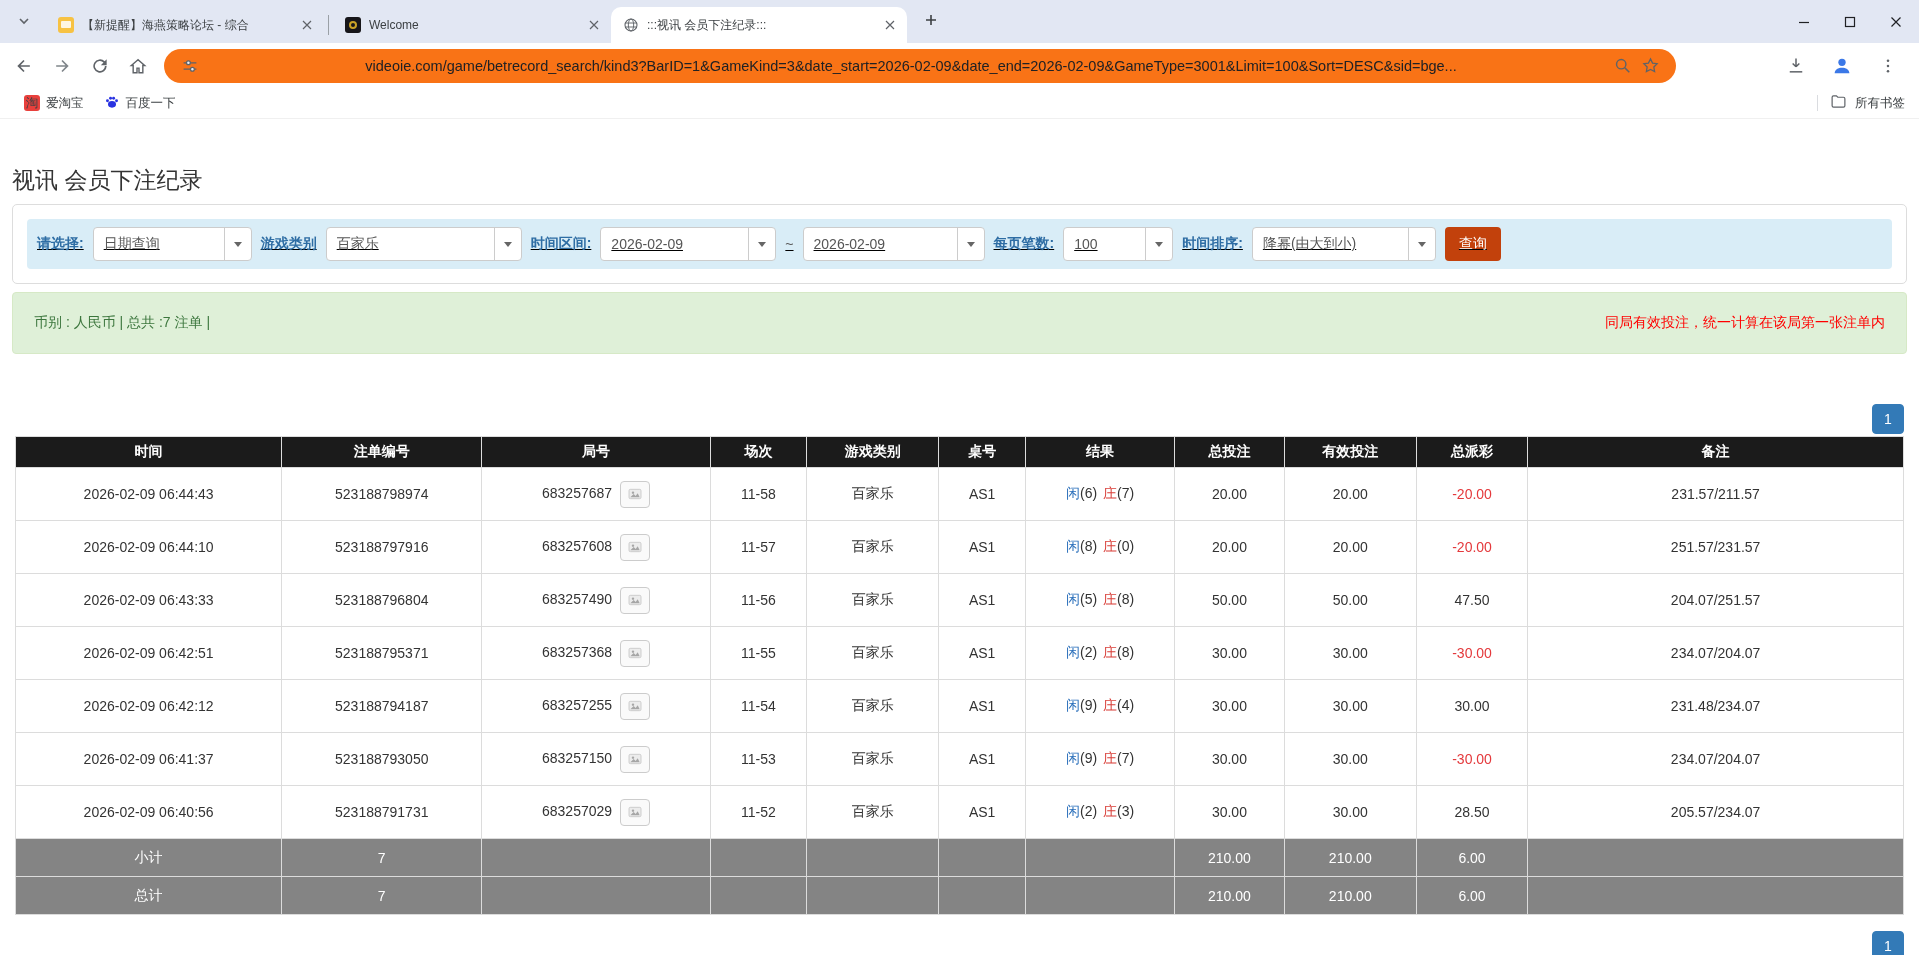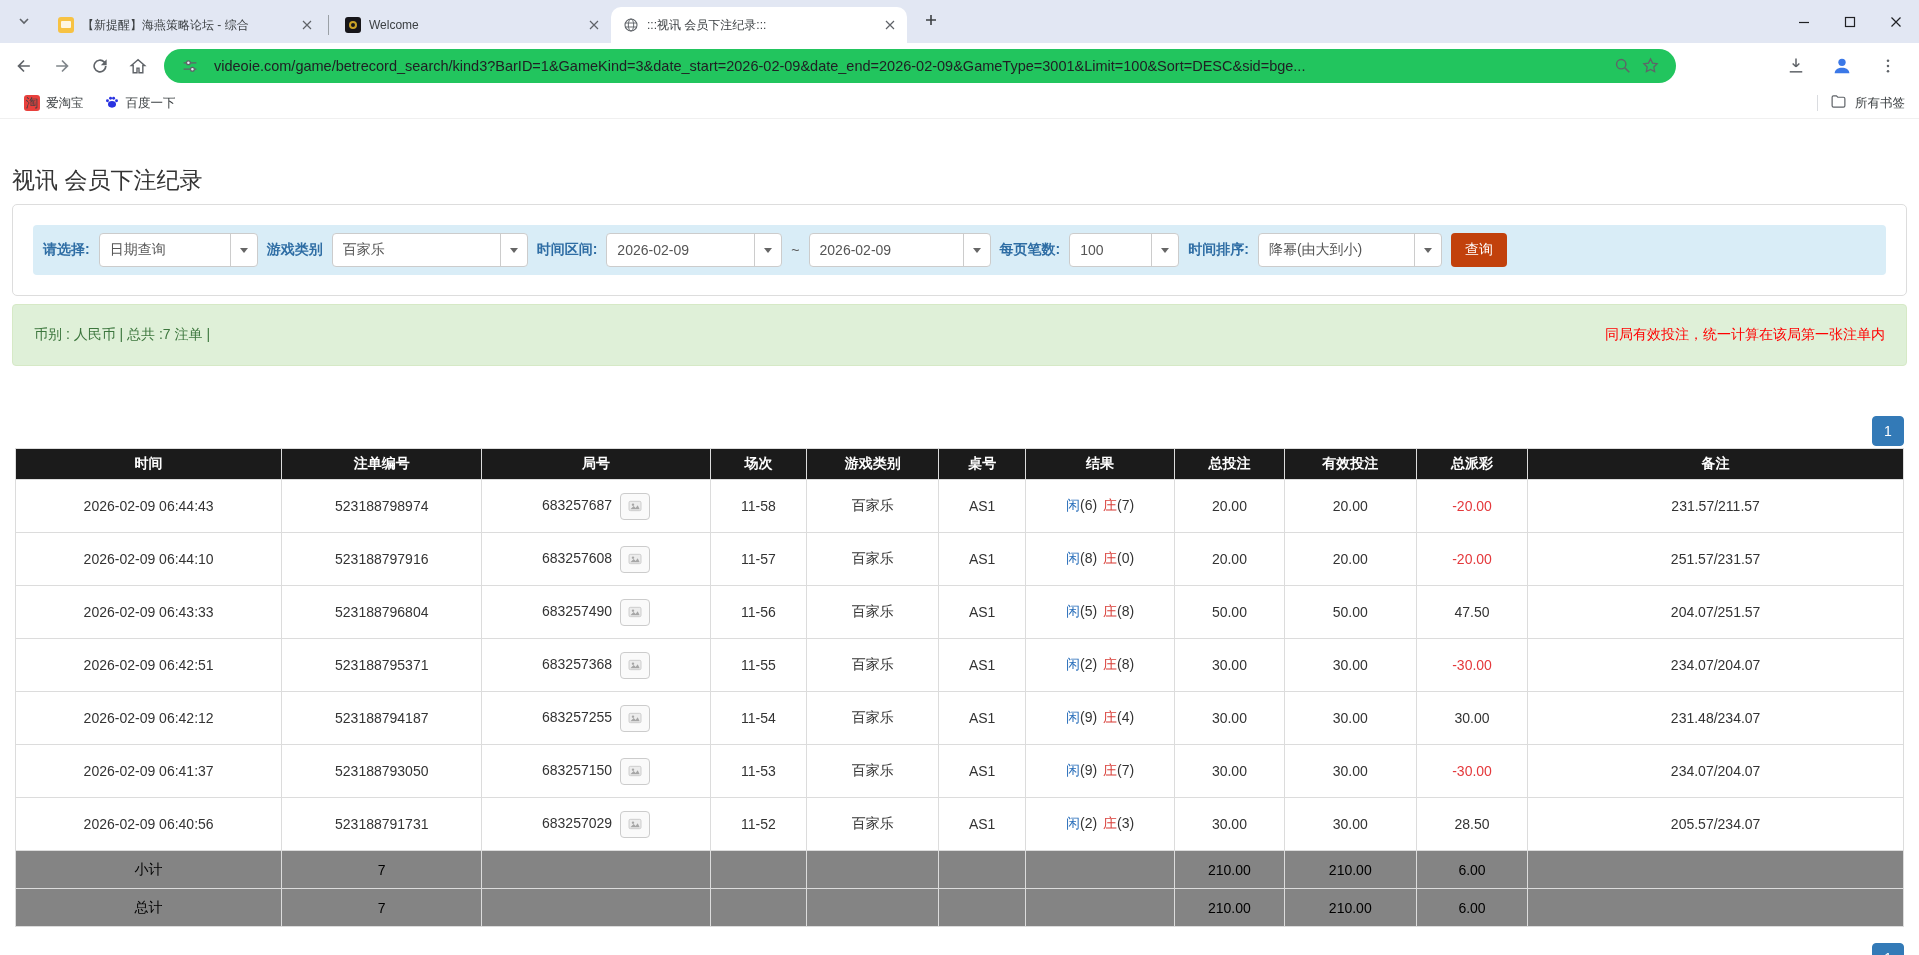--- a/index.html
+++ b/index.html
@@ -19,58 +19,58 @@
   .win-controls { margin-left:auto; display:flex; height:43px; }
   .win-btn { width:46px; height:43px; display:flex; align-items:center; justify-content:center; }
 
   .fav-forum { width:16px; height:16px; background:#f7c243; border-radius:3px; position:relative; }
   .fav-forum::after { content:""; position:absolute; left:3px; top:4px; width:10px; height:7px; background:#fff; border-radius:1px; opacity:.85; }
   .fav-crest { width:16px; height:16px; background:#17161a; border-radius:3px; display:flex; align-items:center; justify-content:center; }
   .fav-crest i { width:8px; height:8px; border-radius:50%; border:2px solid #c9a227; display:block; }
 
   .toolbar { height:45px; background:#fff; display:flex; align-items:center; padding:0 0 0 8px; }
   .nav-btn { width:32px; height:32px; margin-right:6px; border-radius:50%; display:flex; align-items:center; justify-content:center; }
-  .omnibox { width:1512px; height:34px; margin-left:4px; background:#22c55e; border-radius:17px; display:flex; align-items:center; padding:0 12px; }
+  .omnibox { width:1512px; height:34px; margin-left:4px; background:#f97316; border-radius:17px; display:flex; align-items:center; padding:0 12px;text-align:center; }
   .omnibox .url { flex:1; margin-left:10px; font-size:14.5px; color:#202124; white-space:nowrap; overflow:hidden; }
   .omnibox .obtn { width:28px; height:28px; display:flex; align-items:center; justify-content:center; flex:0 0 auto; }
   .tb-right { margin-left:auto; display:flex; align-items:center; gap:12px; padding-right:14px; }
   .tb-right .rbtn { width:34px; height:34px; display:flex; align-items:center; justify-content:center; }
 
   .bookmarksbar { height:31px; background:#fff; display:flex; align-items:center; padding:0 14px; border-bottom:1px solid #f0f0f0; }
   .bm { display:flex; align-items:center; gap:6px; padding:0 10px; height:24px; border-radius:12px; }
   .bm span { font-size:12.5px; color:#3c4043; }
   .bm-tao { width:16px; height:16px; background:#e8403c; border-radius:3px; color:#fff; font-size:11px; line-height:16px; text-align:center; }
   .bm-right { margin-left:auto; display:flex; align-items:center; gap:8px; }
   .bm-sep { width:1px; height:16px; background:#dadce0; margin-right:4px; }
 
   
   .page-title { margin:46px 0 0 12px; font-size:23px; font-weight:400; color:#333; }
 
-  .filter-panel { margin:8px 12px 0; border:1px solid #ddd; border-radius:5px; padding:20px; background:#fff; }
+  .filter-panel { margin:8px 12px 0; border:1px solid #ddd; border-radius:5px; padding:14px; background:#fff;text-decoration:underline; }
   .filter-bar { background:#d9edf7; border-radius:4px; padding:8px 10px; display:flex; align-items:center; gap:9px; }
   .flabel { font-size:14px; font-weight:bold; color:#2e6da4; white-space:nowrap; }
   .fsel { background:#fff; border:1px solid #ccc; border-radius:4px; height:34px; display:flex; align-items:stretch; }
   .fsel .val { display:flex; align-items:center; padding:0 10px; font-size:14px; color:#555; flex:1; white-space:nowrap; overflow:hidden; }
   .fsel .arr { width:27px; border-left:1px solid #ccc; display:flex; align-items:center; justify-content:center; }
   .caret { width:0; height:0; border-left:4px solid transparent; border-right:4px solid transparent; border-top:5px solid #666; }
   .tilde { font-size:14px; color:#555; }
   .btn-query { background:#c2410c; color:#fff; border:none; border-radius:4px; height:34px; padding:0 14px; font-size:14px; font-family:inherit; }
 
   .alert { margin:8px 12px 0; background:#dff0d8; border:1px solid #d6e9c6; border-radius:4px; padding:21px; display:flex; justify-content:space-between; align-items:center; }
   .alert .left { font-size:14px; color:#3c763d; }
   .alert .notice { font-size:14px; color:#ff0000; }
 
   .pager { display:flex; justify-content:flex-end; margin:50px 15px 2px; }
   .pager.bottom { margin:16px 15px 0; }
   .page-btn { min-width:32px; height:30px; background:#337ab7; border:1px solid #337ab7; border-radius:4px; color:#fff; font-size:14px; display:flex; align-items:center; justify-content:center; }
 
   table.bets { width:calc(100% - 30px); margin:0 15px; border-collapse:collapse; table-layout:fixed; }
   .bets th { background:#1b1b1b; color:#fff; font-size:14px; font-weight:bold; height:31px; border:1px solid #dcdcdc; text-align:center; }
   .bets td { height:53px; border:1px solid #dcdcdc; text-align:center; font-size:14px; color:#333; background:#fff; overflow:hidden; }
-  .bets tfoot td { background:#848484; color:#000000; height:38px; }
+  .bets tfoot td { background:#848484; color:#ffffff; height:38px; }
   .res-p { color:#2a6fbb; }
   .res-b { color:#d9403a; margin-left:6px; }
   .res-n { color:#333; }
   .amt-blue { color:#2e7bd6; }
   .payout { color:#333; }
   .payout.neg { color:#e4393c; }
   .replay-btn { display:inline-flex; align-items:center; justify-content:center; width:30px; height:27px; background:#fafafa; border:1px solid #ccc; border-radius:4px; margin-left:8px; vertical-align:middle; }
 </style>
 </head>
 <body>

